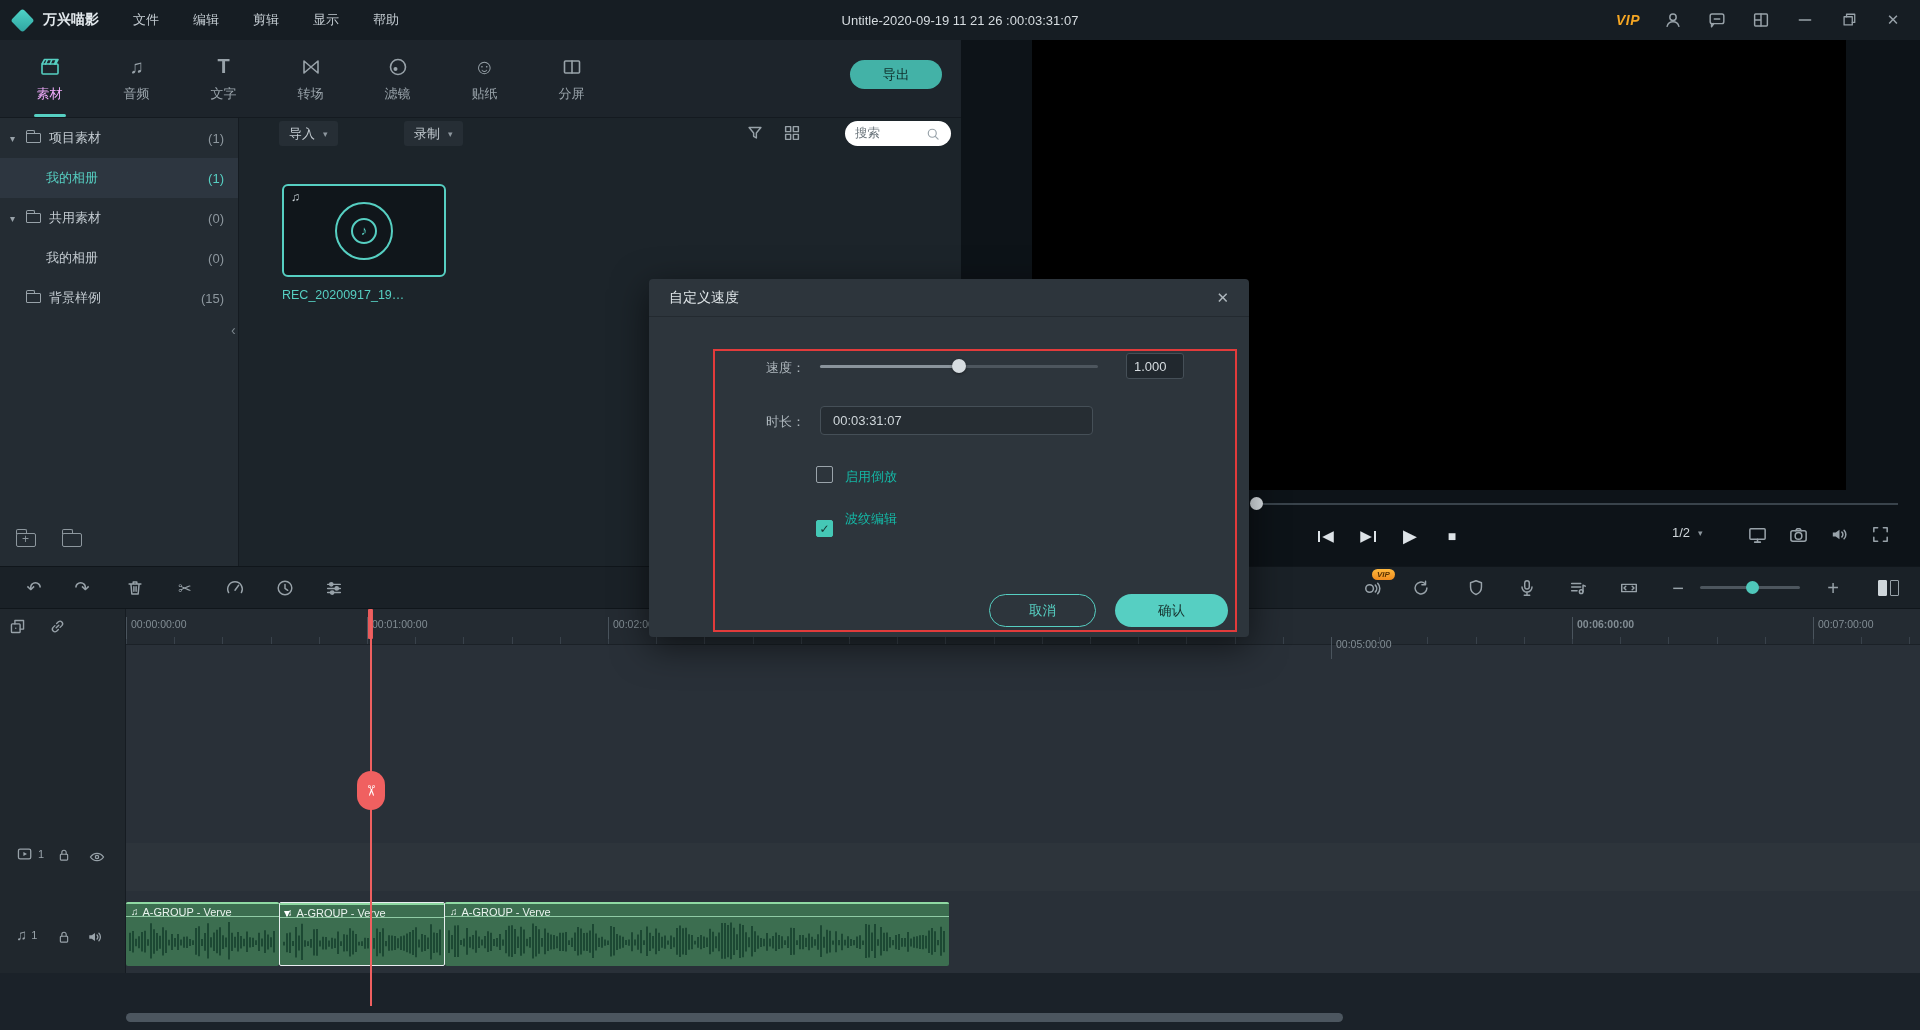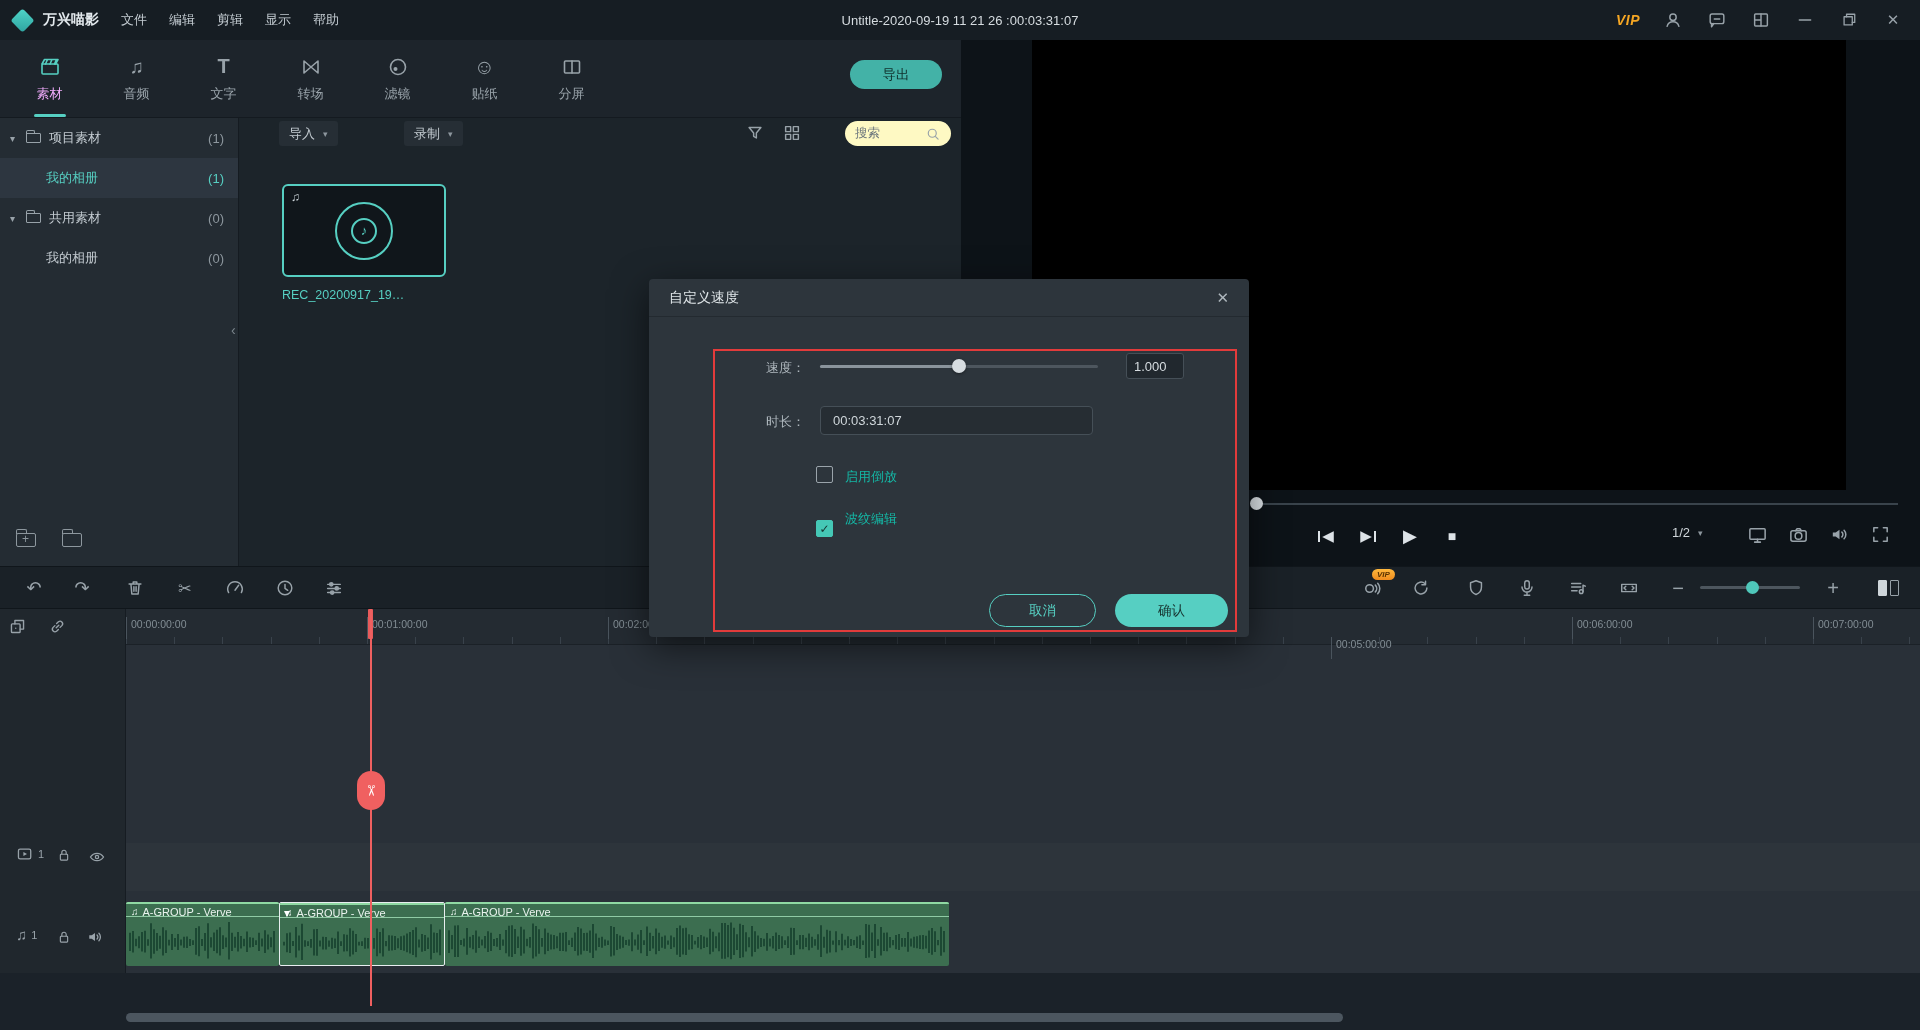--- a/index.html
+++ b/index.html
@@ -5,21 +5,21 @@
   *{margin:0;padding:0;box-sizing:border-box}
   html,body{width:1920px;height:1030px;overflow:hidden;background:#10161b;
     font-family:"Liberation Sans","DejaVu Sans",sans-serif;color:#c3cbd1;font-size:13px}
   svg.ic{stroke:#98a2a9;fill:none;stroke-width:1.6;stroke-linecap:round;stroke-linejoin:round;display:block}
   .gly{color:#98a2a9}
 
   
   #titlebar{position:absolute;left:0;top:0;width:1920px;height:40px;background:#161d23;display:flex;align-items:center;z-index:20}
   .logo{width:17px;height:17px;margin-left:14px;background:linear-gradient(135deg,#4fd6c8,#2fa3a0);transform:rotate(45deg);border-radius:3px}
   .appname{color:#e4eaee;font-weight:bold;font-size:14px;margin-left:12px}
-  .menu{color:#c3cbd1;margin-left:22px;cursor:default}
+  .menu{color:#c3cbd1;margin-left:34px;cursor:default}
   .tb-title{position:absolute;left:0;right:0;text-align:center;color:#d6dce0;font-size:13px;pointer-events:none}
   .tb-right{margin-left:auto;display:flex;align-items:center;gap:22px;padding-right:16px}
   .vip{color:#f5a623;font-weight:bold;font-style:italic;font-size:14px;letter-spacing:.5px}
   .winbtn{display:flex;align-items:center;justify-content:center;width:22px;height:22px}
 
   
   #left-panel{position:absolute;left:0;top:40px;width:961px;height:526px;background:#1c242a}
   #tabbar{position:absolute;left:0;top:0;width:961px;height:78px;background:#1d242b;border-bottom:1px solid #141a20;display:flex;align-items:stretch;padding-left:6px}
   .tab{width:87px;display:flex;flex-direction:column;align-items:center;justify-content:center;gap:6px;color:#9aa4ab;position:relative;cursor:pointer}
   .tab .tab-lb{font-size:13px}
@@ -45,21 +45,21 @@
   .bigfold.plus::after{content:"+";position:absolute;left:5px;top:-2px;color:#8d979e;font-size:12px}
   #panel-collapse{position:absolute;left:231px;top:282px;color:#7d878e;font-size:14px;cursor:pointer}
 
   #media-area{position:absolute;left:239px;top:78px;right:0;bottom:0;background:#1c242a}
   .drop{position:absolute;top:3px;height:25px;display:flex;align-items:center;gap:8px;padding:0 10px;background:#262e35;border-radius:3px;color:#c3cbd1;cursor:pointer}
   .caret{font-size:9px;color:#8d979e}
   #import-drop{left:40px}
   #record-drop{left:165px}
   #filter-btn{position:absolute;left:506px;top:5px}
   #gridview-btn{position:absolute;left:543px;top:5px}
-  #search-box{position:absolute;left:606px;top:3px;width:106px;height:25px;background:#fef9c3;border-radius:13px;display:flex;align-items:center;padding:0 10px;color:#6b757c}
+  #search-box{position:absolute;left:606px;top:3px;width:106px;height:25px;background:#ffffff;border-radius:13px;display:flex;align-items:center;padding:0 10px;color:#6b757c}
   #search-box .sp{flex:1;font-size:12.5px}
   #media-thumb{position:absolute;left:43px;top:66px;width:164px;height:93px;background:#10161b;border:2px solid #56cfc2;border-radius:6px;display:flex;align-items:center;justify-content:center;cursor:pointer}
   .thumb-note{position:absolute;left:7px;top:4px;color:#cdd5da;font-size:12px}
   .disc{width:58px;height:58px;border:2.5px solid #56cfc2;border-radius:50%;display:flex;align-items:center;justify-content:center}
   .disc-in{width:26px;height:26px;border:2px solid #56cfc2;border-radius:50%;display:flex;align-items:center;justify-content:center;color:#56cfc2;font-size:13px}
   #media-name{position:absolute;left:43px;top:170px;width:170px;color:#56cfc2;font-size:12.5px;white-space:nowrap;overflow:hidden}
 
   
   #right-panel{position:absolute;left:961px;top:40px;width:959px;height:526px;background:#0d1318}
   #video{position:absolute;left:71px;top:0;width:814px;height:450px;background:#000}
@@ -250,20 +250,26 @@
         <div class="sb-row">
           <span class="exp">▾</span>
           <span class="fold"></span>
           <span class="sb-lb">共用素材</span>
           <span class="sb-ct">(0)</span>
         </div>
         <div class="sb-row ind">
           <span class="sb-lb">我的相册</span>
           <span class="sb-ct">(0)</span>
         </div>
+        <div class="sb-row">
+          <span class="exp"></span>
+          <span class="fold"></span>
+          <span class="sb-lb">背景样例</span>
+          <span class="sb-ct">(15)</span>
+        </div>
       </div>
     <div id="sb-folders">
       <span class="bigfold plus"></span>
       <span class="bigfold"></span>
     </div>
   </div>
   <span id="panel-collapse">‹</span>
 
   <div id="media-area">
     <div class="drop" id="import-drop">
@@ -493,21 +499,21 @@
     <div id="gutter-bottom"></div>
   </div>
 
   <div id="ruler">
       <div class="rmark" style="left: 0px;">00:00:00:00</div>
       <div class="rmark" style="left: 241px;">00:01:00:00</div>
       <div class="rmark" style="left: 482px;">00:02:00:00</div>
       <div class="rmark" style="left: 723px;">00:03:00:00</div>
       <div class="rmark" style="left: 964px;">00:04:00:00</div>
       <div class="rmark" style="left: 1205px; margin-top: 20px;">00:05:00:00</div>
-      <div class="rmark" style="left: 1446px;">00:06:00:00</div>
+      <div class="rmark" style="left: 1446px; font-weight: bold;">00:06:00:00</div>
       <div class="rmark" style="left: 1687px;">00:07:00:00</div>
     </div>
 
   <div id="tracks">
     <div id="video-row"></div>
     <div id="audio-lane">
         <div class="clip" style="left: 0px; width: 153px;">
           <div class="clip-top"></div>
           <div class="clip-label">
             <span class="cnote">♫</span>

